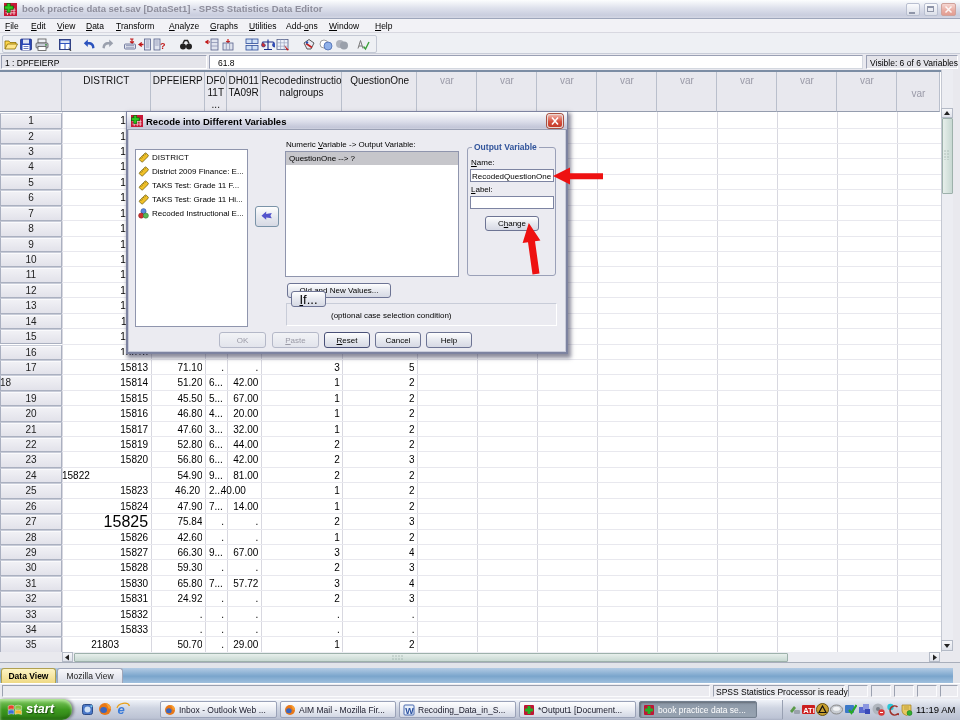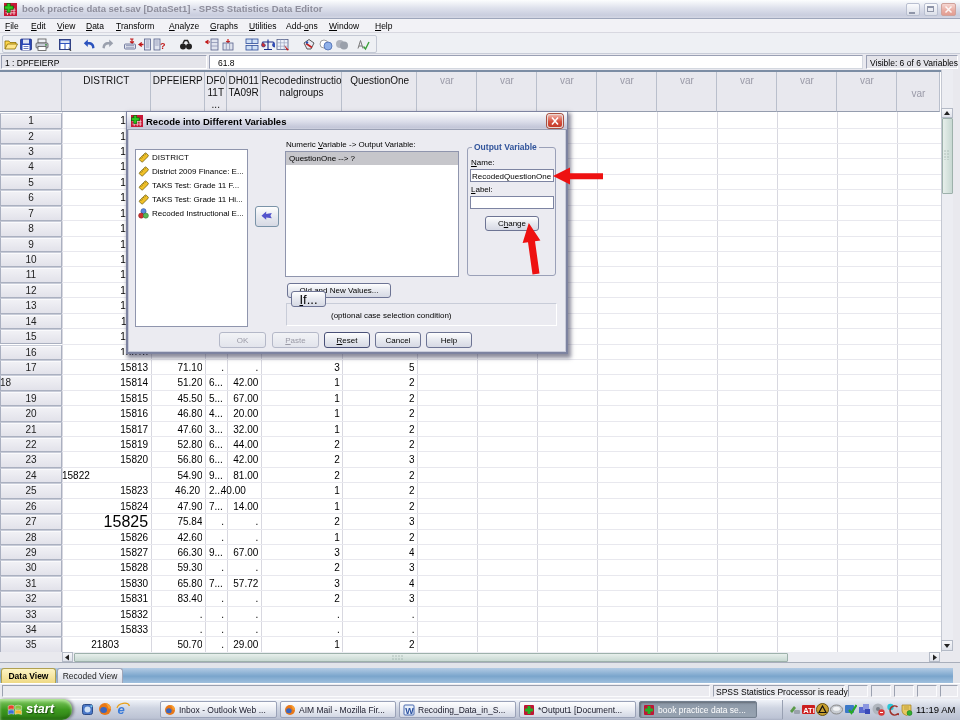--- a/index.html
+++ b/index.html
@@ -384,21 +384,21 @@
 <div class="a" style="left:62px;top:505.80px;width:86.1px;height:15.42px;line-height:15.42px;font-size:10px;color:#000;text-align:right;overflow:hidden">15830</div>
 <div class="a" style="left:150.6px;top:505.80px;width:51.900000000000006px;height:15.42px;line-height:15.42px;font-size:10px;color:#000;text-align:right;overflow:hidden">65.80</div>
 <div class="a" style="left:209px;top:505.80px;width:16.5px;height:15.42px;line-height:15.42px;font-size:10px;color:#000;overflow:hidden">7...</div>
 <div class="a" style="left:226.5px;top:505.80px;width:31.80000000000001px;height:15.42px;line-height:15.42px;font-size:10px;color:#000;text-align:right;overflow:hidden">57.72</div>
 <div class="a" style="left:260.8px;top:505.80px;width:79.0px;height:15.42px;line-height:15.42px;font-size:10px;color:#000;text-align:right;overflow:hidden">3</div>
 <div class="a" style="left:342.3px;top:505.80px;width:72.19999999999999px;height:15.42px;line-height:15.42px;font-size:10px;color:#000;text-align:right;overflow:hidden">4</div>
 <div class="a" style="left:0;top:521.22px;width:62px;height:15.42px;background:linear-gradient(180deg,#f2f2f6,#e2e2ea);border:1px solid #aab0c0;border-top-color:#c8ccd8;box-shadow:inset 0 1px 0 #fafafc"></div>
 <div class="a" style="left:0;top:521.22px;width:62px;height:15.42px;line-height:15.42px;text-align:center;font-size:10px;color:#222">32</div>
 <div class="a" style="left:62px;top:535.64px;width:879px;height:1px;background:#e8e8ee"></div>
 <div class="a" style="left:62px;top:521.22px;width:86.1px;height:15.42px;line-height:15.42px;font-size:10px;color:#000;text-align:right;overflow:hidden">15831</div>
-<div class="a" style="left:150.6px;top:521.22px;width:51.900000000000006px;height:15.42px;line-height:15.42px;font-size:10px;color:#000;text-align:right;overflow:hidden">83.40</div>
+<div class="a" style="left:150.6px;top:521.22px;width:51.900000000000006px;height:15.42px;line-height:15.42px;font-size:10px;color:#000;text-align:right;overflow:hidden">24.92</div>
 <div class="a" style="left:205px;top:521.22px;width:19.0px;height:15.42px;line-height:15.42px;font-size:10px;color:#000;text-align:right;overflow:hidden">.</div>
 <div class="a" style="left:226.5px;top:521.22px;width:31.80000000000001px;height:15.42px;line-height:15.42px;font-size:10px;color:#000;text-align:right;overflow:hidden">.</div>
 <div class="a" style="left:260.8px;top:521.22px;width:79.0px;height:15.42px;line-height:15.42px;font-size:10px;color:#000;text-align:right;overflow:hidden">2</div>
 <div class="a" style="left:342.3px;top:521.22px;width:72.19999999999999px;height:15.42px;line-height:15.42px;font-size:10px;color:#000;text-align:right;overflow:hidden">3</div>
 <div class="a" style="left:0;top:536.64px;width:62px;height:15.42px;background:linear-gradient(180deg,#f2f2f6,#e2e2ea);border:1px solid #aab0c0;border-top-color:#c8ccd8;box-shadow:inset 0 1px 0 #fafafc"></div>
 <div class="a" style="left:0;top:536.64px;width:62px;height:15.42px;line-height:15.42px;text-align:center;font-size:10px;color:#222">33</div>
 <div class="a" style="left:62px;top:551.06px;width:879px;height:1px;background:#e8e8ee"></div>
 <div class="a" style="left:62px;top:536.64px;width:86.1px;height:15.42px;line-height:15.42px;font-size:10px;color:#000;text-align:right;overflow:hidden">15832</div>
 <div class="a" style="left:150.6px;top:536.64px;width:51.900000000000006px;height:15.42px;line-height:15.42px;font-size:10px;color:#000;text-align:right;overflow:hidden">.</div>
 <div class="a" style="left:205px;top:536.64px;width:19.0px;height:15.42px;line-height:15.42px;font-size:10px;color:#000;text-align:right;overflow:hidden">.</div>
@@ -445,21 +445,21 @@
 <div class="a" style="left:74px;top:652.5px;width:714px;height:9px;background:linear-gradient(180deg,#e7efeb,#c7d8d2);border:1px solid #9db1ab;border-radius:1px"></div>
 <div class="a" style="left:392px;top:655px;width:12px;height:5px;background:radial-gradient(circle 1px at 1px 1px,#8fa39d 70%,transparent 71%) 0 0/3px 3px"></div>
 <div class="a" style="left:929px;top:652px;width:11px;height:10px;background:linear-gradient(180deg,#f6f7fa,#dfe2ea);border:1px solid #b4bac6"></div>
 <svg class="a" style="left:932px;top:653.5px" width="6" height="7">
     <path d="M1 0.5 L1 6.5 L5 3.5 Z" fill="#222"></path>
   </svg>
 <div class="a" style="left:0;top:662px;width:960px;height:6px;background:#e2e4ea;border-top:1px solid #a8aebb"></div>
 <div class="a" style="left:0;top:668px;width:953px;height:15px;background:linear-gradient(180deg,#b3cbe4,#7aa5cc 55%,#a0c0de)"></div>
 <div class="a" style="left:953px;top:668px;width:7px;height:15px;background:#e2e4ea"></div>
 <div class="a" style="left:1px;top:668px;width:55px;height:15px;background:linear-gradient(180deg,#fdf4c5,#efd984);border:1px solid #b0a050;border-bottom:none;border-radius:3px 3px 0 0;text-align:center;font-size:8.5px;font-weight:bold;line-height:15px;color:#000">Data View</div>
-<div class="a" style="left:57px;top:668px;width:66px;height:15px;background:linear-gradient(180deg,#f8f8fb,#dadde7);border:1px solid #a0a6b8;border-bottom:none;border-radius:3px 3px 0 0;text-align:center;font-size:8.5px;line-height:15px;color:#222">Recoded View</div>
+<div class="a" style="left:57px;top:668px;width:66px;height:15px;background:linear-gradient(180deg,#f8f8fb,#dadde7);border:1px solid #a0a6b8;border-bottom:none;border-radius:3px 3px 0 0;text-align:center;font-size:8.5px;line-height:15px;color:#222">Mozilla View</div>
 <div class="a" style="left:0;top:683px;width:960px;height:16px;background:#ebebf0;border-top:1px solid #fff"></div>
 <div class="a" style="left:2px;top:685px;width:708px;height:12px;border:1px solid #9ba1b0;border-right-color:#fbfbfd;border-bottom-color:#fbfbfd;background:#ebebf0"></div>
 <div class="a" style="left:713px;top:685px;width:132px;height:12px;border:1px solid #9ba1b0;border-right-color:#fbfbfd;border-bottom-color:#fbfbfd;background:#ebebf0"></div>
 <div class="a" style="left:716px;top:687px;font-size:8.5px;color:#000">SPSS Statistics  Processor is ready</div>
 <div class="a" style="left:848px;top:685px;width:20px;height:12px;border:1px solid #9ba1b0;border-right-color:#fbfbfd;border-bottom-color:#fbfbfd;background:#ebebf0"></div>
 <div class="a" style="left:871px;top:685px;width:20px;height:12px;border:1px solid #9ba1b0;border-right-color:#fbfbfd;border-bottom-color:#fbfbfd;background:#ebebf0"></div>
 <div class="a" style="left:894px;top:685px;width:20px;height:12px;border:1px solid #9ba1b0;border-right-color:#fbfbfd;border-bottom-color:#fbfbfd;background:#ebebf0"></div>
 <div class="a" style="left:917px;top:685px;width:20px;height:12px;border:1px solid #9ba1b0;border-right-color:#fbfbfd;border-bottom-color:#fbfbfd;background:#ebebf0"></div>
 <div class="a" style="left:940px;top:685px;width:18px;height:12px;border:1px solid #9ba1b0;border-right-color:#fbfbfd;border-bottom-color:#fbfbfd;background:#ebebf0"></div>
 <div class="a" style="left:0;top:699px;width:960px;height:21px;background:linear-gradient(180deg,#f0f3f9,#cfd5e2 40%,#bcc3d4 90%,#aab1c4);border-top:1px solid #fdfdfe"></div>

